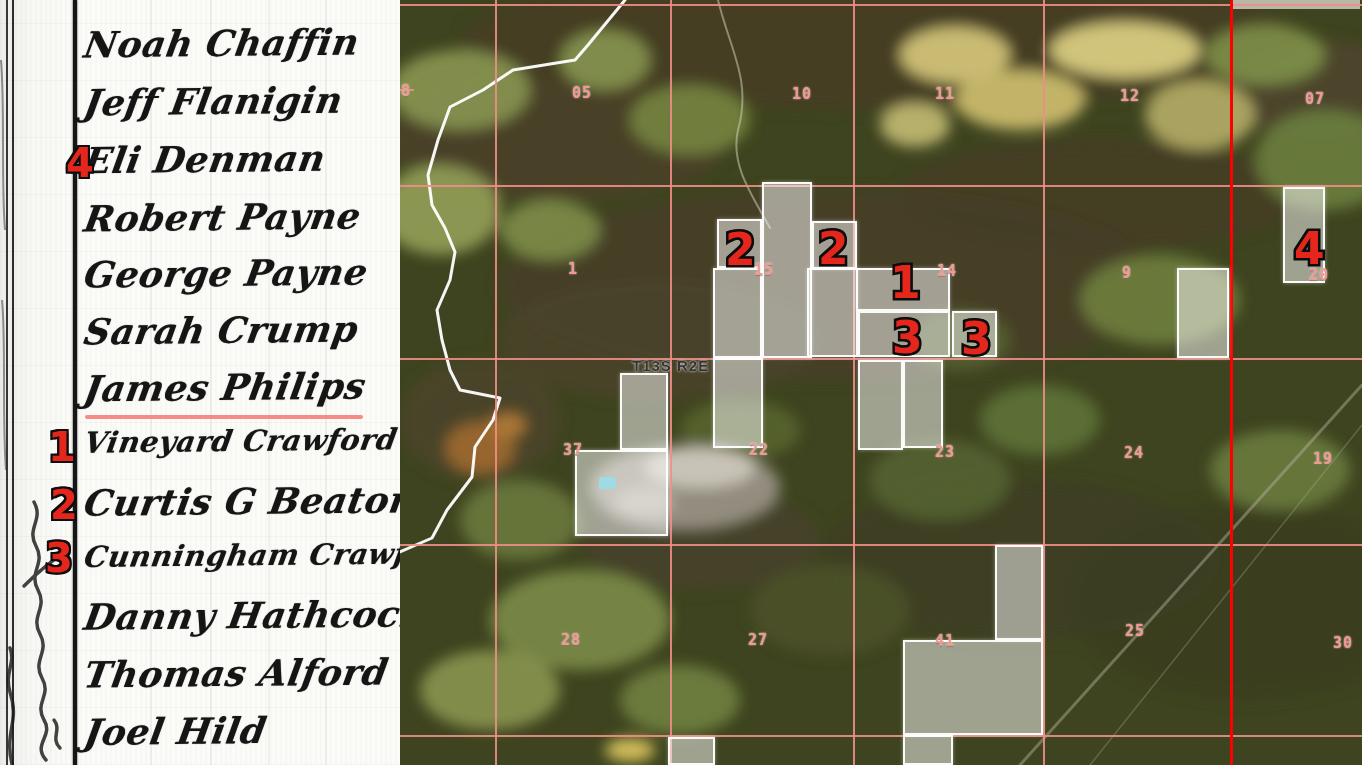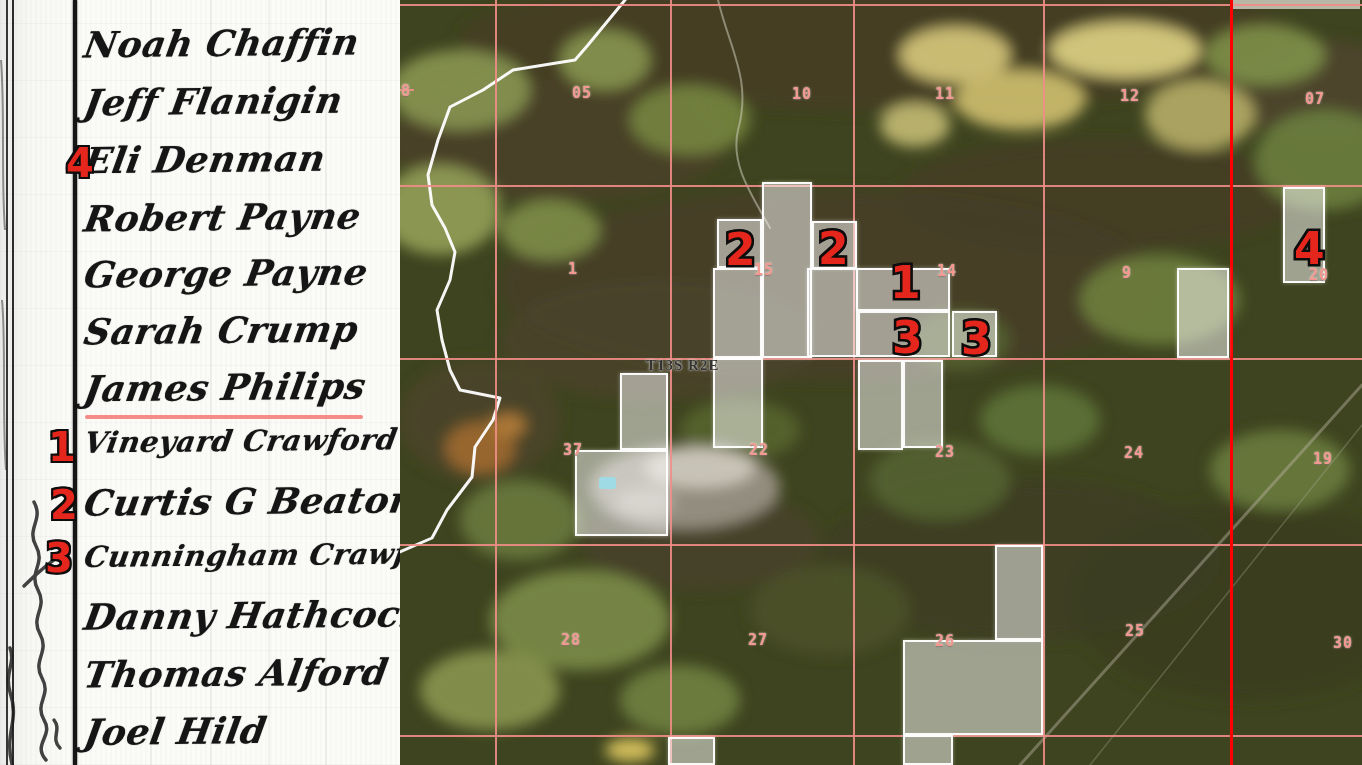--- a/index.html
+++ b/index.html
@@ -198,25 +198,25 @@
         <div class="secnum" style="left: 537px; top: 262px;">14</div>
         <div class="secnum" style="left: 722px; top: 264px;">9</div>
         <div class="secnum" style="left: 909px; top: 266px;">20</div>
         <div class="secnum" style="left: 163px; top: 441px;">37</div>
         <div class="secnum" style="left: 349px; top: 441px;">22</div>
         <div class="secnum" style="left: 535px; top: 443px;">23</div>
         <div class="secnum" style="left: 724px; top: 444px;">24</div>
         <div class="secnum" style="left: 913px; top: 450px;">19</div>
         <div class="secnum" style="left: 161px; top: 631px;">28</div>
         <div class="secnum" style="left: 348px; top: 631px;">27</div>
-        <div class="secnum" style="left: 535px; top: 632px;">26</div>
+        <div class="secnum" style="left: 535px; top: 632px;">41</div>
         <div class="secnum" style="left: 725px; top: 622px;">25</div>
         <div class="secnum" style="left: 919px; top: 634px; margin-left: 14px;">30</div>
       </div>
-    <span id="townlabel" style="left: 246px; top: 357px; font-family: Liberation Serif, serif;">T13S R2E</span>
+    <span id="townlabel" style="left: 232px; top: 357px;">T13S R2E</span>
     <div id="markerlayer">
         <div class="rednum map" style="left: 325px; top: 228px;">2</div>
         <div class="rednum map" style="left: 418px; top: 227px;">2</div>
         <div class="rednum map" style="left: 490px; top: 261px;">1</div>
         <div class="rednum map" style="left: 492px; top: 316px;">3</div>
         <div class="rednum map" style="left: 561px; top: 317px;">3</div>
         <div class="rednum map" style="left: 894px; top: 227px;">4</div>
       </div>
   </div>
 </div>

